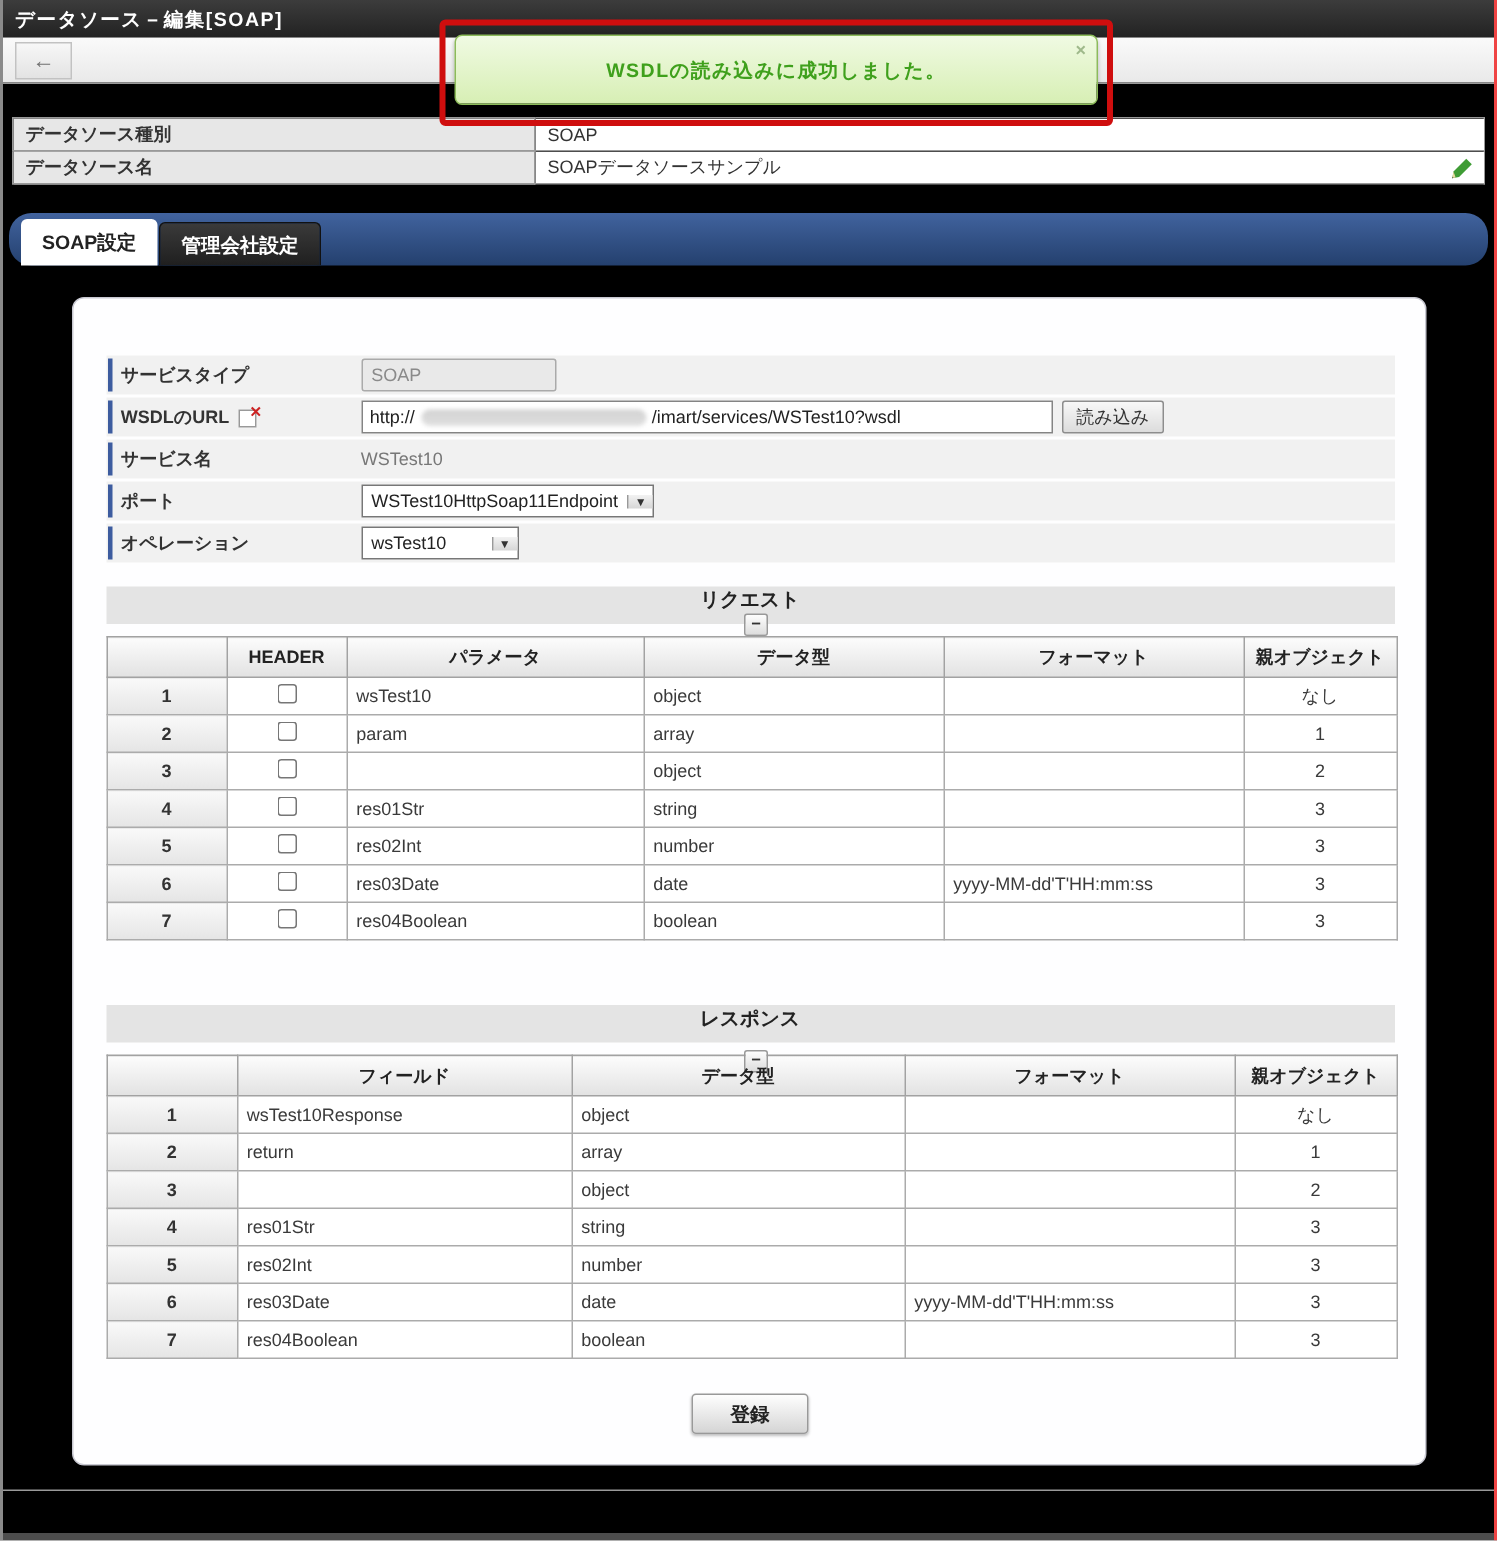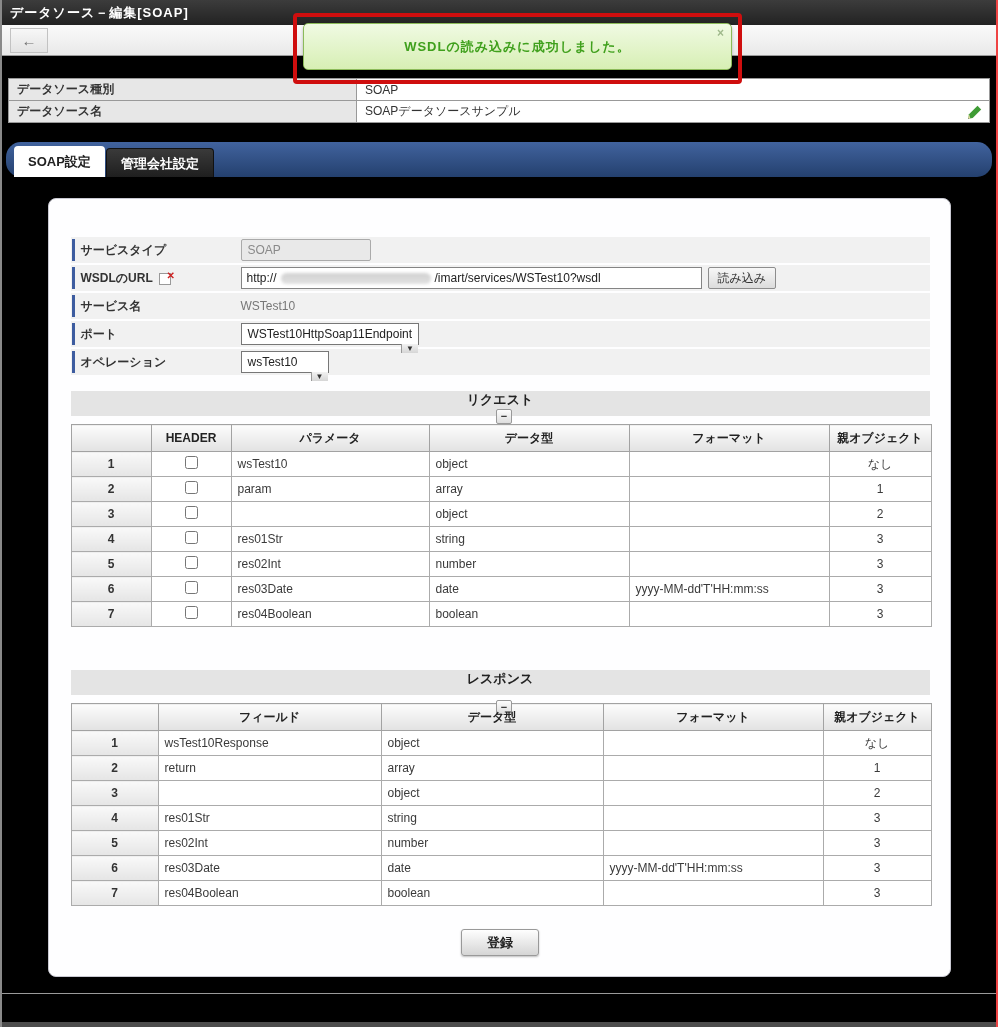--- a/index.html
+++ b/index.html
@@ -32,21 +32,21 @@
   
   .form-row { display:flex; align-items:center; height:26px; margin-bottom:2px; background:#f1f1f1; }
   .form-label { position:relative; width:165px; height:26px; line-height:26px; padding-left:10px; font-size:12px; font-weight:bold; color:#333; }
   .form-label::before { content:""; position:absolute; left:1px; top:2px; bottom:2px; width:3px; background:#3d5c9f; }
   .form-value { flex:1; display:flex; align-items:center; padding-left:5px; font-size:12px; color:#555; }
   .ro-input { width:130px; height:22px; line-height:20px; background:#e9e9e9; border:1px solid #aaa; border-radius:2px; color:#8a8a8a; padding-left:6px; font-size:12px; }
   .text-input { display:flex; align-items:center; width:461px; height:22px; background:#fff; border:1px solid #848484; padding-left:5px; font-size:12px; color:#222; white-space:nowrap; overflow:hidden; }
   .blur-mask { display:inline-block; width:150px; height:11px; margin:0 4px; background:linear-gradient(#d2d2d2,#e0e0e0); border-radius:6px; filter:blur(1.5px); }
   .mini-btn { height:22px; margin-left:6px; padding:0 9px; font-size:12px; color:#333; background:linear-gradient(#f7f7f7,#dcdcdc); border:1px solid #8d8d8d; border-radius:2px; line-height:20px; cursor:pointer; }
   .plain-value { color:#777; }
-  .select-box { display:flex; align-items:flex-end; height:22px; border:1px solid #777; background:#fff; cursor:pointer;flex-direction:column; }
+  .select-box { display:flex; align-items:center; height:22px; border:1px solid #777; background:#fff; cursor:pointer; }
   .select-text { padding:0 6px; line-height:20px; font-size:12px; color:#222; white-space:nowrap; }
   .select-arrow { width:17px; background:linear-gradient(#f2f2f2,#d6d6d6); border-left:1px solid #999; display:flex; align-items:center; justify-content:center; font-size:8px; color:#333; }
   .wsdl-icon { position:relative; display:inline-block; width:12px; height:12px; border:1px solid #999; background:#fff; margin-left:6px; vertical-align:middle; }
   .wsdl-icon::after { content:"✕"; position:absolute; right:-5px; bottom:-5px; color:#cc2222; font-size:10px; font-weight:bold; }
 
   
   .section-hdr { display:flex; align-items:center; height:25px; background:#e4e4e4; padding-left:8px; margin-top:16px;flex-direction:column; }
   .section-title { font-size:13px; font-weight:bold; color:#222; margin-right:8px; }
   .collapse-btn { width:16px; height:16px; border:1px solid #999; border-radius:2px; background:linear-gradient(#fdfdfd,#ddd); font-size:11px; font-weight:bold; color:#333; text-align:center; line-height:13px; cursor:pointer; }
 

